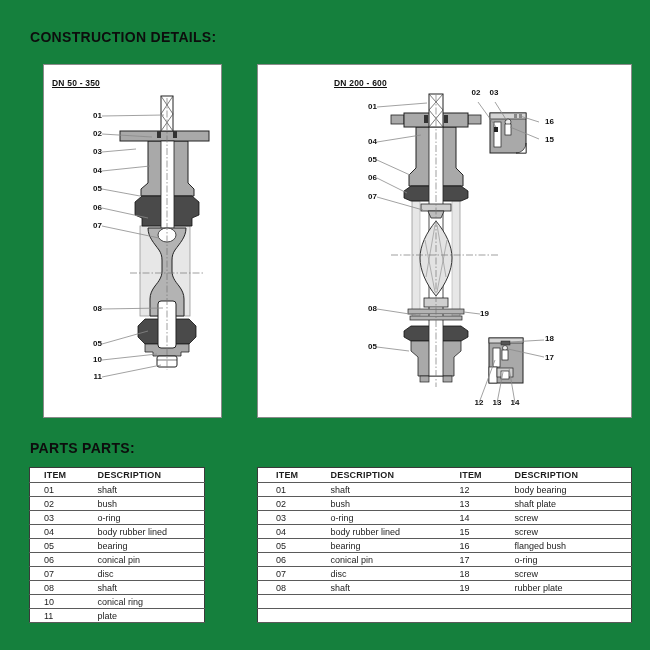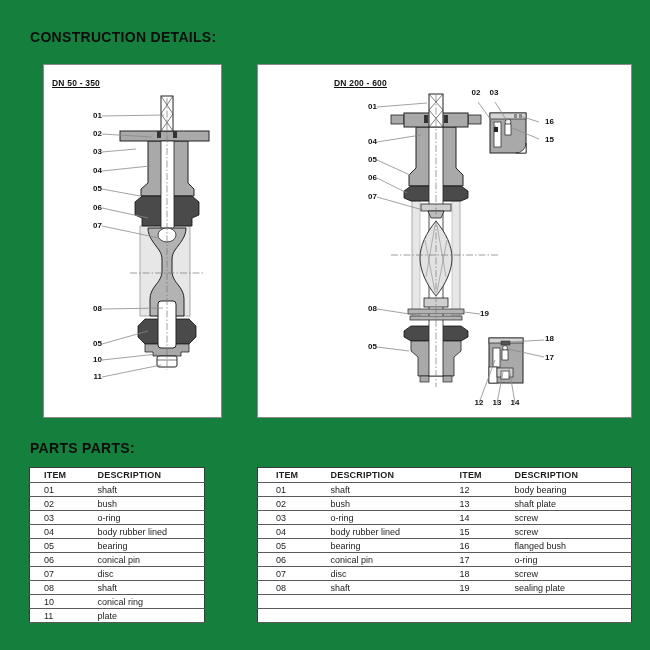--- a/index.html
+++ b/index.html
@@ -324,21 +324,21 @@
       <tr>
           <td>07</td>
           <td>disc</td>
           <td>18</td>
           <td>screw</td>
         </tr>
       <tr>
           <td>08</td>
           <td>shaft</td>
           <td>19</td>
-          <td>sealing plate</td>
+          <td>rubber plate</td>
         </tr>
       <tr>
           <td></td>
           <td></td>
           <td></td>
           <td></td>
         </tr>
       <tr>
           <td></td>
           <td></td>

